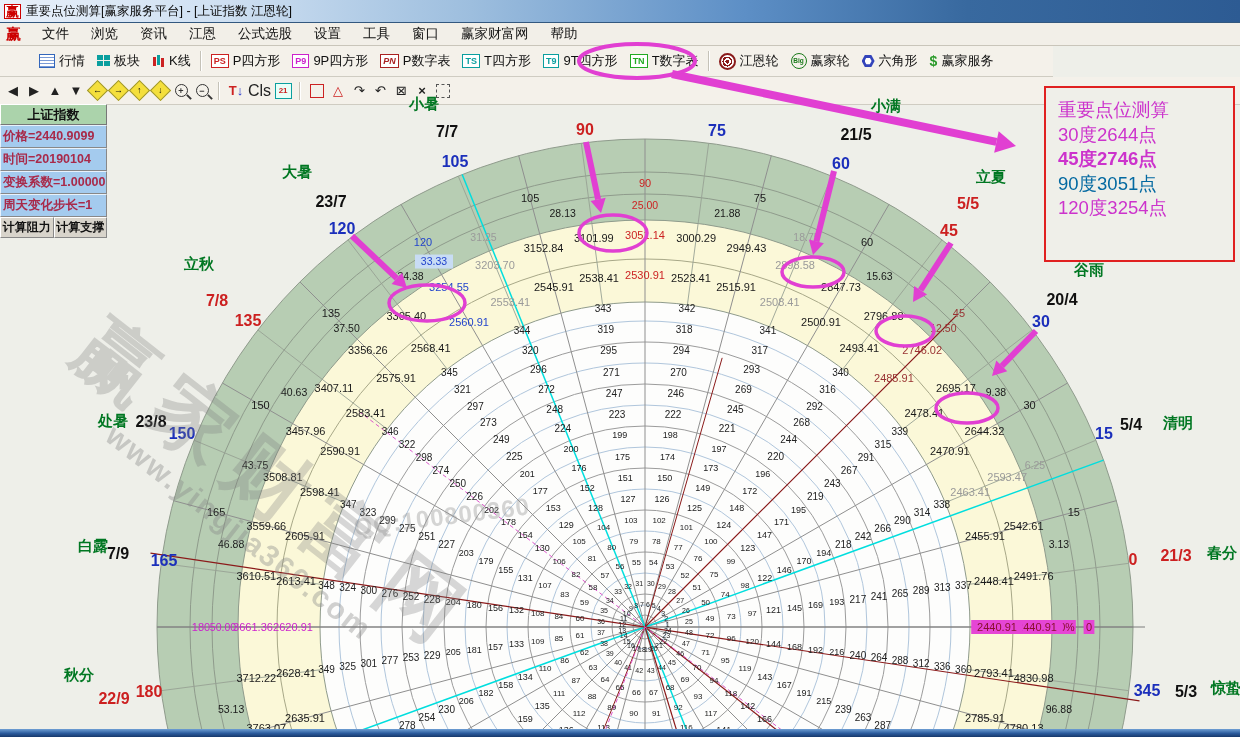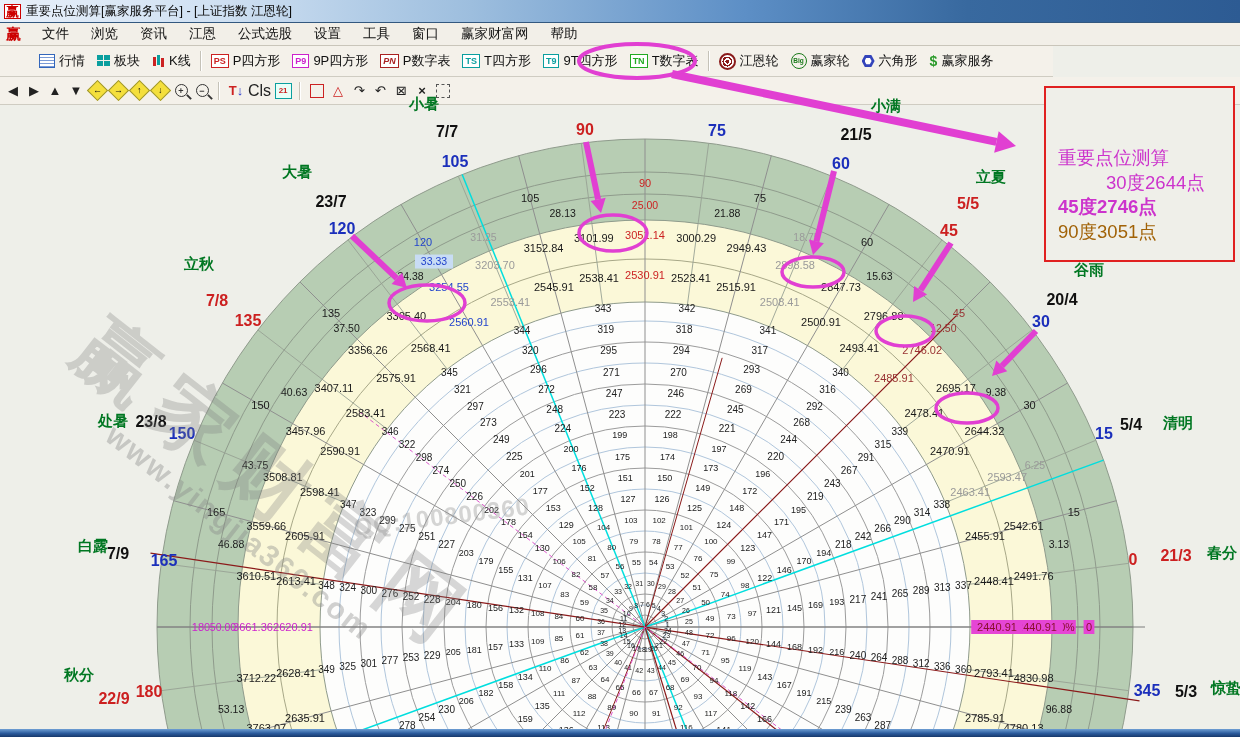--- a/index.html
+++ b/index.html
@@ -853,26 +853,40 @@
       <text x="151" y="426.76" font-size="16" fill="#101010" text-anchor="middle" font-family="&quot;Liberation Sans&quot;,sans-serif" font-weight="bold">23/8</text>
       <text x="182" y="438.76" font-size="16" fill="#1b2fbb" text-anchor="middle" font-family="&quot;Liberation Sans&quot;,sans-serif" font-weight="bold">150</text>
       <text x="93" y="551.4" font-size="15" fill="#007722" text-anchor="middle" font-family="&quot;Liberation Sans&quot;,sans-serif" font-weight="bold">白露</text>
       <text x="118" y="558.76" font-size="16" fill="#101010" text-anchor="middle" font-family="&quot;Liberation Sans&quot;,sans-serif" font-weight="bold">7/9</text>
       <text x="164" y="565.76" font-size="16" fill="#1b2fbb" text-anchor="middle" font-family="&quot;Liberation Sans&quot;,sans-serif" font-weight="bold">165</text>
       <text x="79" y="680.4" font-size="15" fill="#007722" text-anchor="middle" font-family="&quot;Liberation Sans&quot;,sans-serif" font-weight="bold">秋分</text>
       <text x="114" y="703.76" font-size="16" fill="#cc2020" text-anchor="middle" font-family="&quot;Liberation Sans&quot;,sans-serif" font-weight="bold">22/9</text>
       <text x="149" y="696.76" font-size="16" fill="#cc2020" text-anchor="middle" font-family="&quot;Liberation Sans&quot;,sans-serif" font-weight="bold">180</text>
     </svg>
 
+  <div id="info">
+    <div class="hdr">上证指数</div>
+    <div id="inforows">
+        <div class="row">价格=2440.9099</div>
+        <div class="row">时间=20190104</div>
+        <div class="row">变换系数=1.00000</div>
+        <div class="row">周天变化步长=1</div>
+      </div>
+    <div class="btns" id="infobtns">
+        <div class="btn">计算阻力</div>
+        <div class="btn">计算支撑</div>
+      </div>
+  </div>
 
   <div id="redbox" style="border-color: rgb(224, 32, 32);">
-      <div style="color: rgb(204, 51, 204); margin-top: 48px;">重要点位测算</div>
-      <div style="color: rgb(204, 51, 204); margin-left: 48px;">30度2644点</div>
+      <div style="color: rgb(204, 51, 204);">重要点位测算</div>
+      <div style="color: rgb(204, 51, 204);">30度2644点</div>
       <div style="color: rgb(204, 51, 204); font-weight: bold;">45度2746点</div>
-      <div style="color: #a16207;">90度3051点</div>
+      <div style="color: #0369a1;">90度3051点</div>
+      <div style="color: rgb(204, 51, 204);">120度3254点</div>
     </div>
 
   <svg id="oversvg" width="1240" height="737">
       <ellipse cx="637" cy="61" rx="58" ry="17" fill="none" stroke="#e13fd2" stroke-width="4"></ellipse>
       <ellipse cx="613" cy="233" rx="34" ry="18" fill="none" stroke="#e13fd2" stroke-width="3.5"></ellipse>
       <ellipse cx="427" cy="303" rx="38" ry="18" fill="none" stroke="#e13fd2" stroke-width="3.5"></ellipse>
       <ellipse cx="813" cy="272" rx="31" ry="15" fill="none" stroke="#e13fd2" stroke-width="3.5"></ellipse>
       <ellipse cx="905" cy="331" rx="29" ry="15" fill="none" stroke="#e13fd2" stroke-width="3.5"></ellipse>
       <ellipse cx="967" cy="408" rx="31" ry="15" fill="none" stroke="#e13fd2" stroke-width="3.5"></ellipse>
       <line x1="672" y1="74" x2="996.4241874949427" y2="141.90273691754612" stroke="#e13fd2" stroke-width="8"></line>

